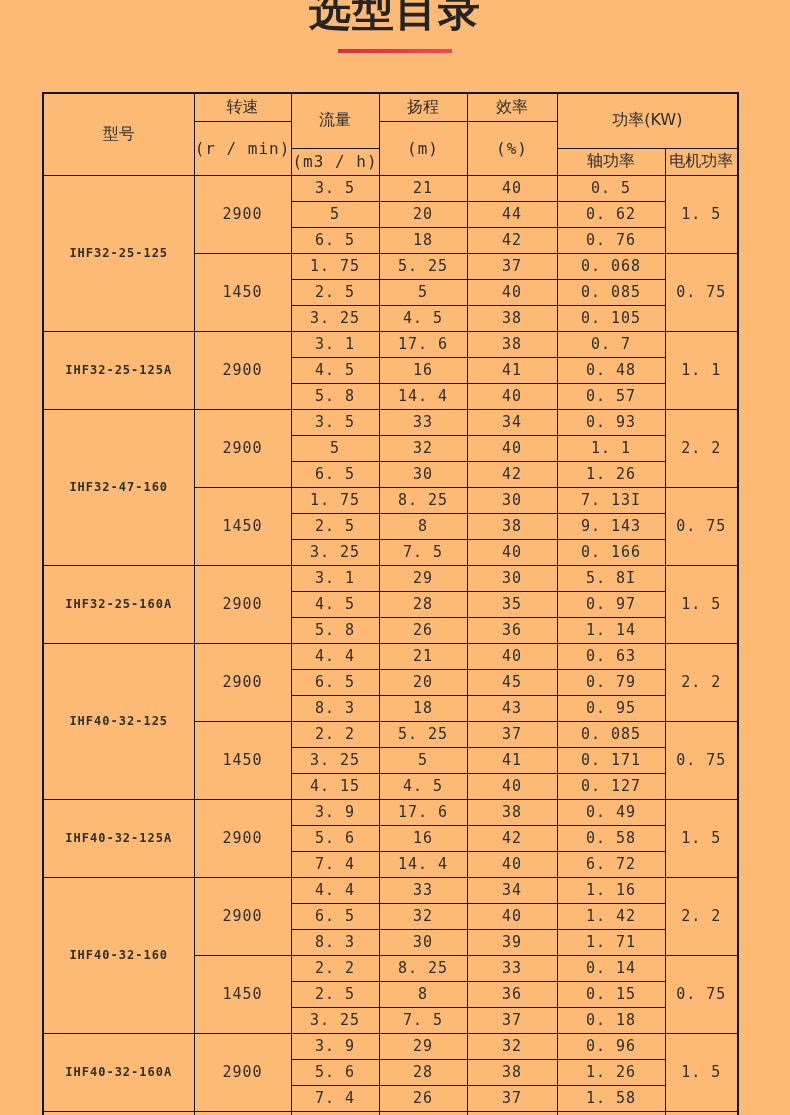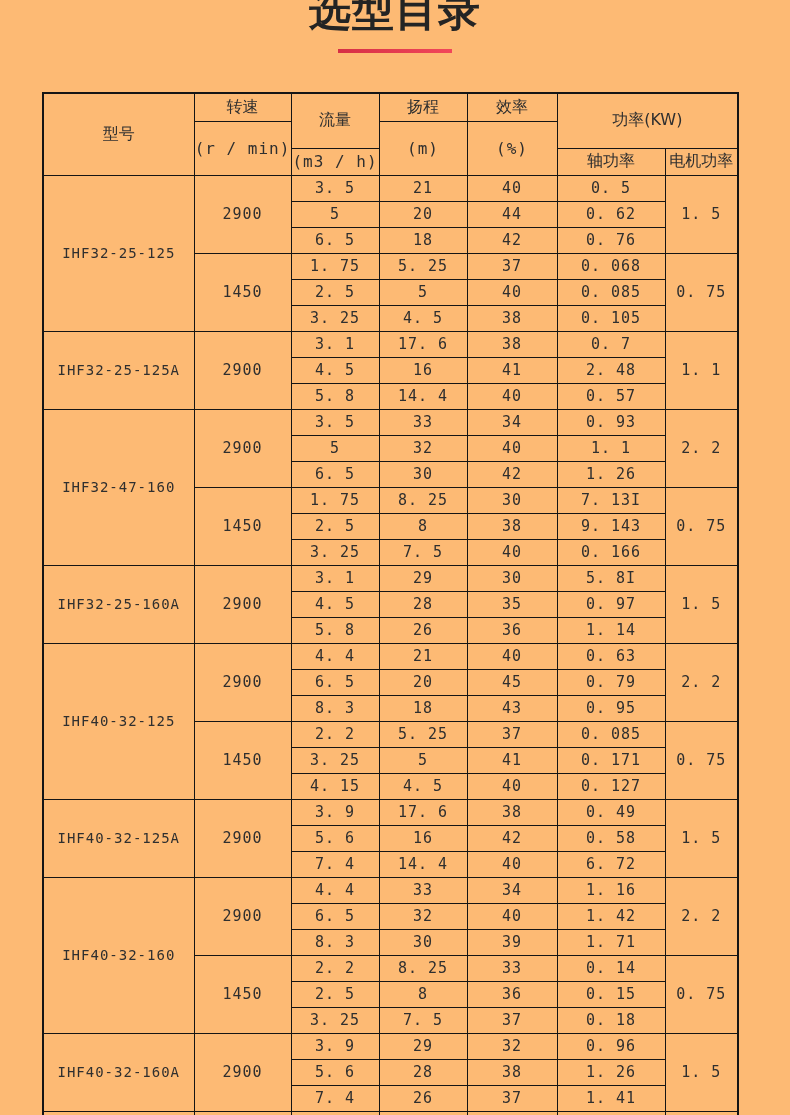--- a/index.html
+++ b/index.html
@@ -62,22 +62,23 @@
     font-size: 15px;
     letter-spacing: 1px;
   }
   .spec-table tbody tr { height: 26px; }
   .spec-table tbody td {
     font-family: "DejaVu Sans Mono", "Liberation Mono", monospace;
     font-size: 15px;
     letter-spacing: 1px;
   }
   .spec-table tbody td.model-cell {
-    font-size: 14px;
+    font-size: 12px;
     letter-spacing: 1px;
+    font-weight: bold;
   }
   .spec-table tbody tr.cut-row { height: 18px; }
 </style>
 </head>
 <body>
 
 <div class="page">
   <h1 class="page-title">选型目录</h1>
   <div class="title-underline"></div>
 
@@ -159,21 +160,21 @@
           <td>3. 1</td>
           <td>17. 6</td>
           <td>38</td>
           <td>0. 7</td>
           <td rowspan="3">1. 1</td>
         </tr>
         <tr>
           <td>4. 5</td>
           <td>16</td>
           <td>41</td>
-          <td>2. 48</td>
+          <td>0. 48</td>
         </tr>
         <tr>
           <td>5. 8</td>
           <td>14. 4</td>
           <td>40</td>
           <td>0. 57</td>
         </tr>
         <tr>
           <td rowspan="6" class="model-cell">IHF32-47-160</td>
           <td rowspan="3">2900</td>
@@ -351,21 +352,21 @@
         <tr>
           <td>5. 6</td>
           <td>28</td>
           <td>38</td>
           <td>1. 26</td>
         </tr>
         <tr>
           <td>7. 4</td>
           <td>26</td>
           <td>37</td>
-          <td>1. 41</td>
+          <td>1. 58</td>
         </tr>
         <tr class="cut-row">
           <td></td>
           <td></td>
           <td></td>
           <td></td>
           <td></td>
           <td></td>
           <td></td>
         </tr>

